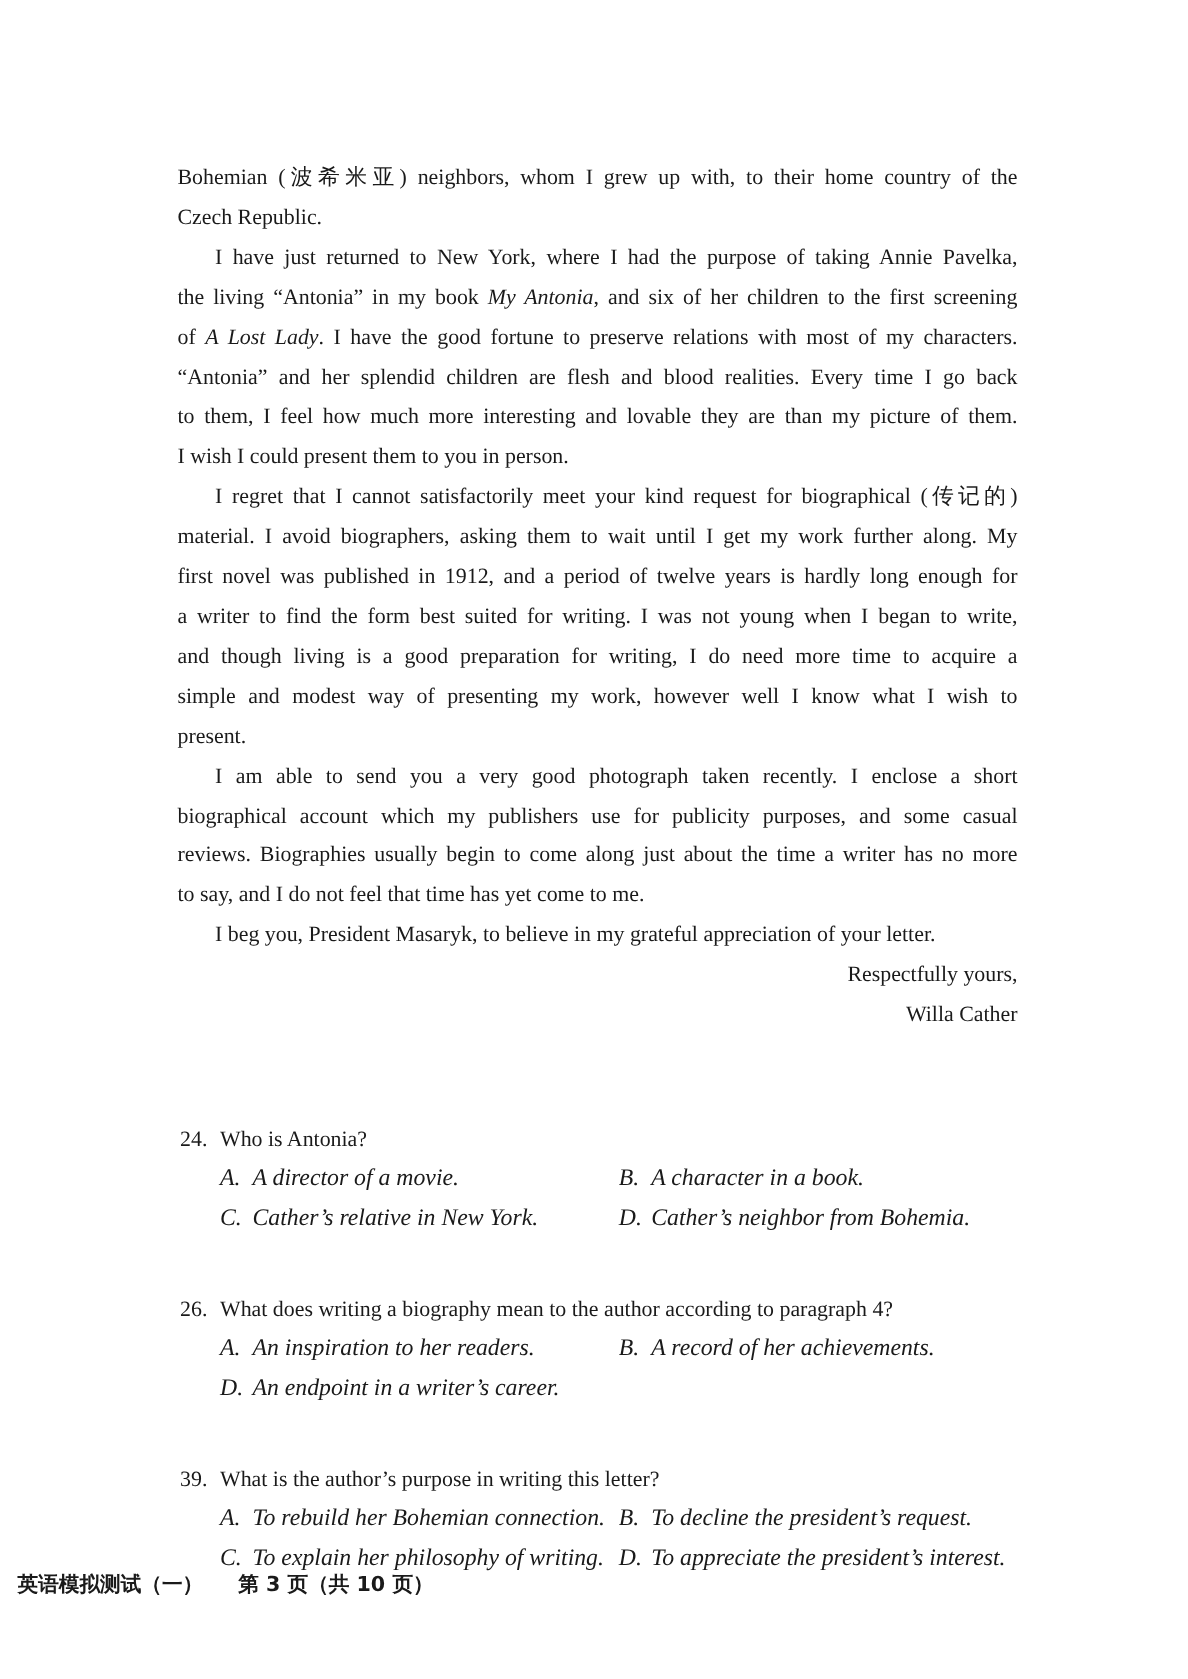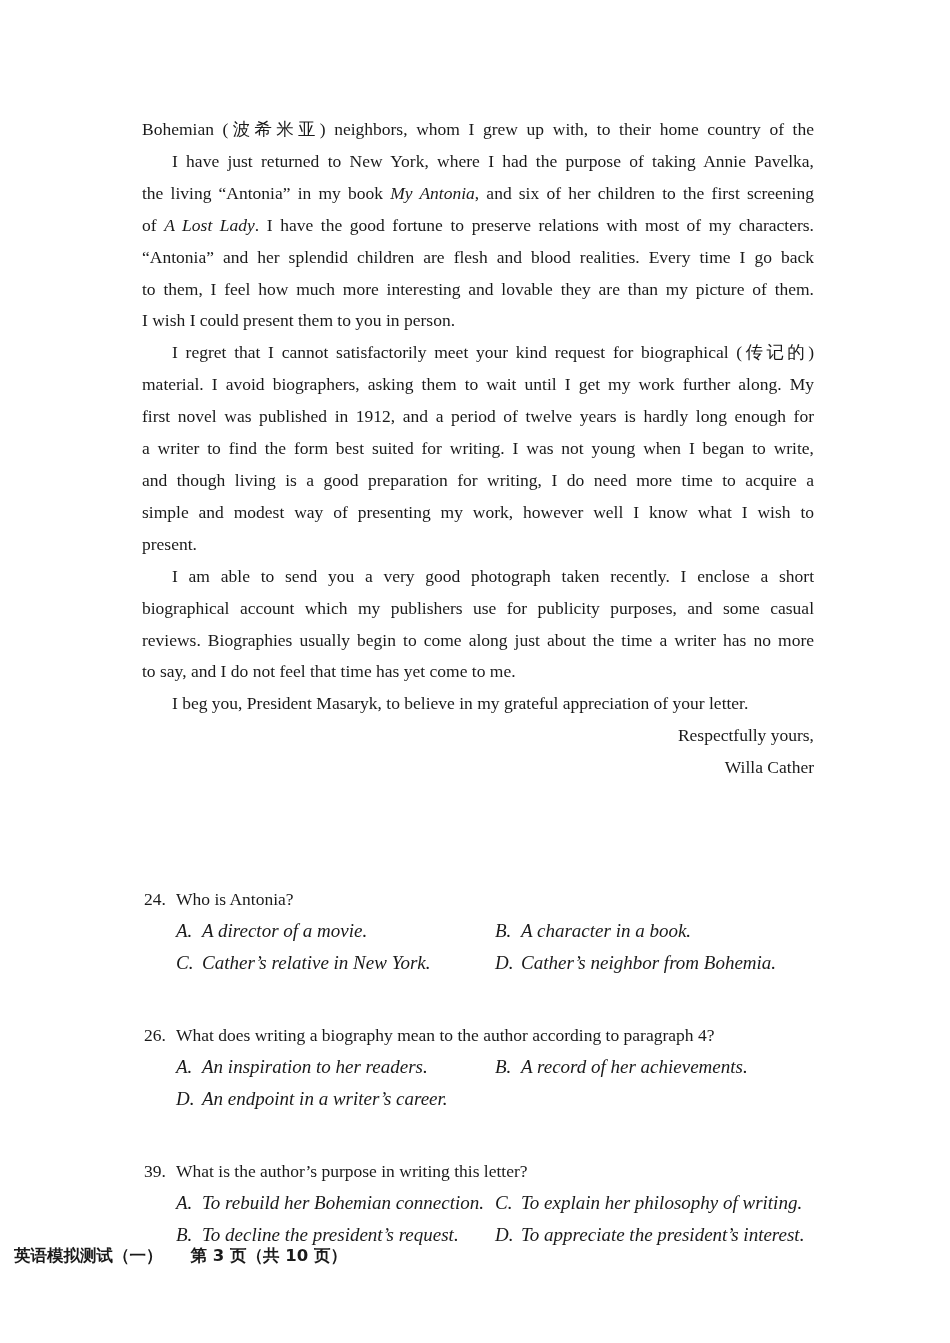--- a/index.html
+++ b/index.html
@@ -1,18 +1,18 @@
 <!DOCTYPE html>
 <html><head>
 <meta charset="utf-8">
 <style>
   html, body { margin: 0; padding: 0; background: #ffffff; }
   body { width: 950px; height: 1343px; position: relative; overflow: hidden;
          font-family: "Liberation Serif", "DejaVu Serif", serif; color: #1a1a1a; }
-  .page { position: absolute; left: 0; top: 0; width: 950px; height: 1116px; }
+  .page { position: absolute; left: 0; top: 12px; width: 950px; height: 1116px; }
   .passage { position: absolute; left: 142px; top: 114px; width: 672px; }
   .line { font-size: 17.5px; line-height: 31.9px; text-align: justify; text-align-last: justify; white-space: nowrap; overflow: visible; }
   .line.last { text-align-last: left; }
   .indent { padding-left: 30px; }
   .right { text-align: right; text-align-last: right; }
   .sig { padding-right: 0; }
   .questions { position: absolute; left: 144px; top: 843px; width: 680px; }
   .q { margin: 0; }
   .q-stem { font-size: 17.5px; line-height: 32px; white-space: nowrap; }
   .q-num { display: inline-block; width: 32px; margin-top: 40px; }
@@ -26,20 +26,21 @@
 </style>
 </head>
 <body>
 
 <div class="page">
 
   <div class="passage">
 
     <div class="para">
       <div class="line">Bohemian (波希米亚) neighbors, whom I grew up with, to their home country of the</div>
+      <div class="line last">Czech Republic.</div>
     </div>
 
     <div class="para">
       <div class="line indent">I have just returned to New York, where I had the purpose of taking Annie Pavelka,</div>
       <div class="line">the living “Antonia” in my book <i>My Antonia</i>, and six of her children to the first screening</div>
       <div class="line">of <i>A Lost Lady</i>. I have the good fortune to preserve relations with most of my characters.</div>
       <div class="line">“Antonia” and her splendid children are flesh and blood realities. Every time I go back</div>
       <div class="line">to them, I feel how much more interesting and lovable they are than my picture of them.</div>
       <div class="line last">I wish I could present them to you in person.</div>
     </div>
@@ -95,22 +96,22 @@
         <div class="opt"><span class="opt-letter">D.</span><span>An endpoint in a writer’s career.</span></div>
       </div>
     </div>
 
     <div class="q">
       <div class="q-stem">
         <span class="q-num">39.</span><span>What is the author’s purpose in writing this letter?</span>
       </div>
       <div class="opts">
         <div class="opt"><span class="opt-letter">A.</span><span>To rebuild her Bohemian connection.</span></div>
+        <div class="opt"><span class="opt-letter">B.</span><span>To decline the president’s request.</span></div>
         <div class="opt"><span class="opt-letter">C.</span><span>To explain her philosophy of writing.</span></div>
-        <div class="opt"><span class="opt-letter">B.</span><span>To decline the president’s request.</span></div>
         <div class="opt"><span class="opt-letter">D.</span><span>To appreciate the president’s interest.</span></div>
       </div>
     </div>
   </div>
 
   <div class="footer">
     <span>英语模拟测试（一）</span><span>第 3 页（共 10 页）</span>
   </div>
 </div>
 

